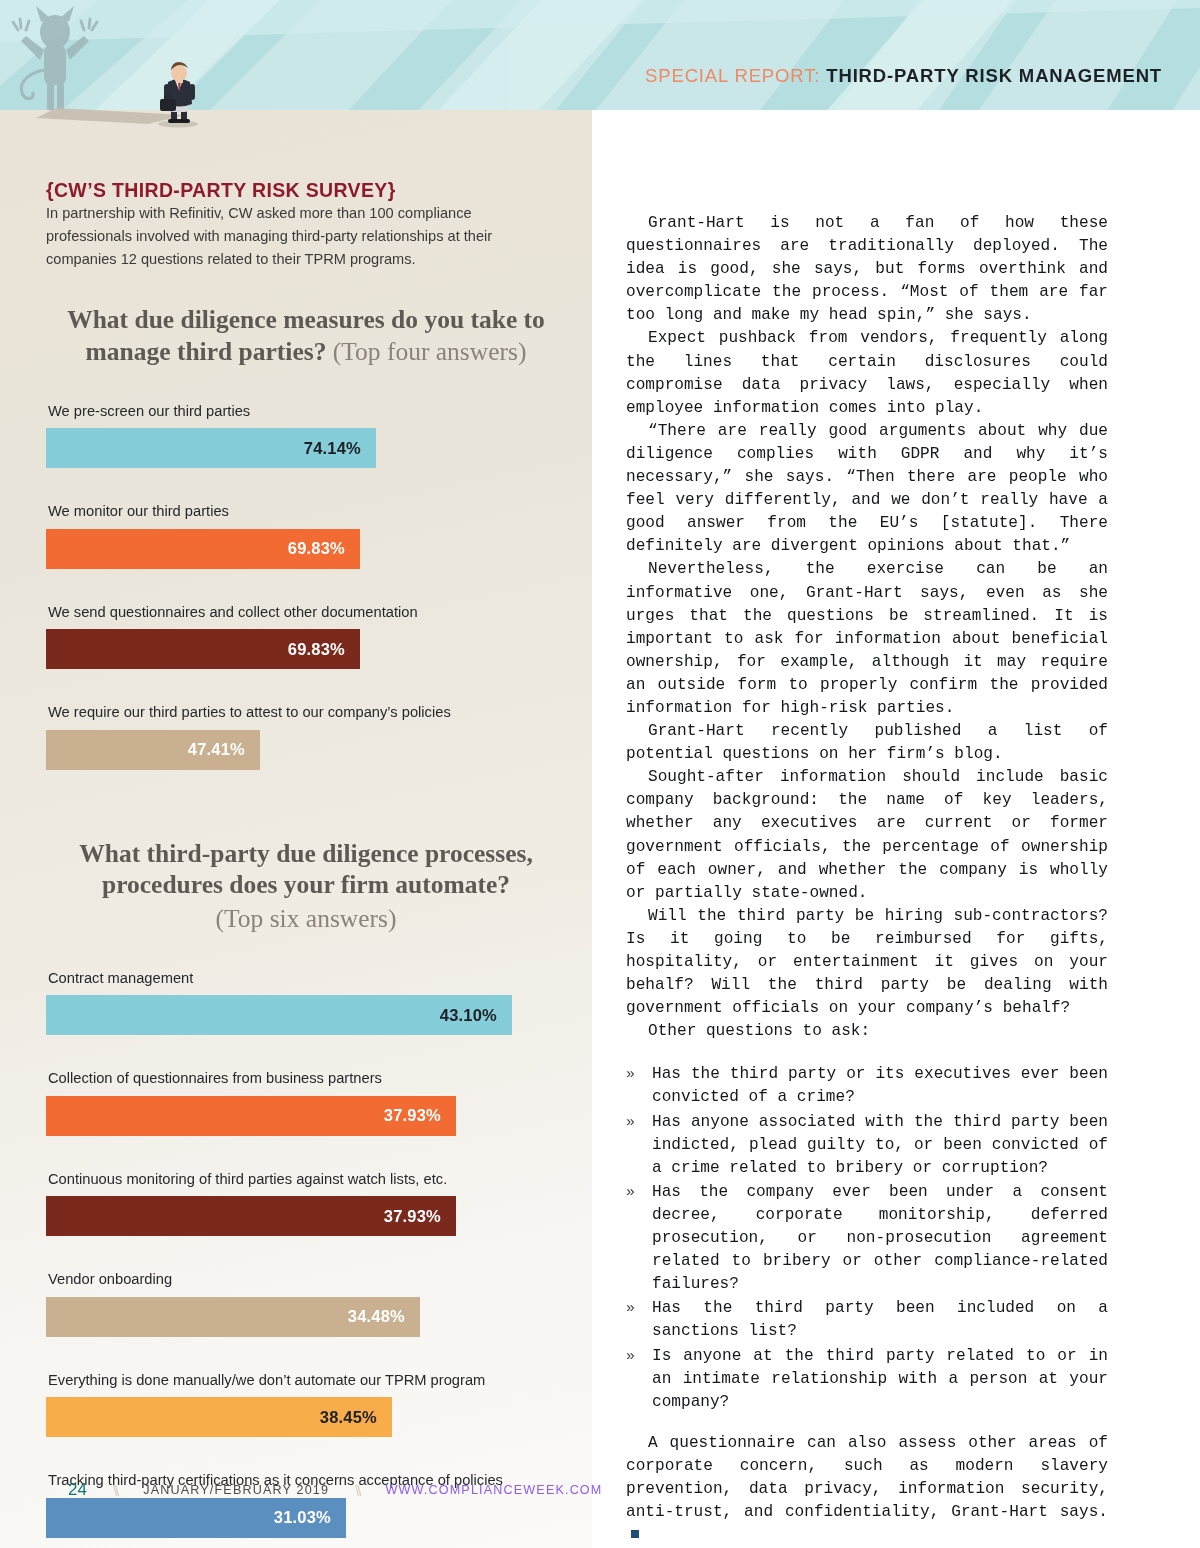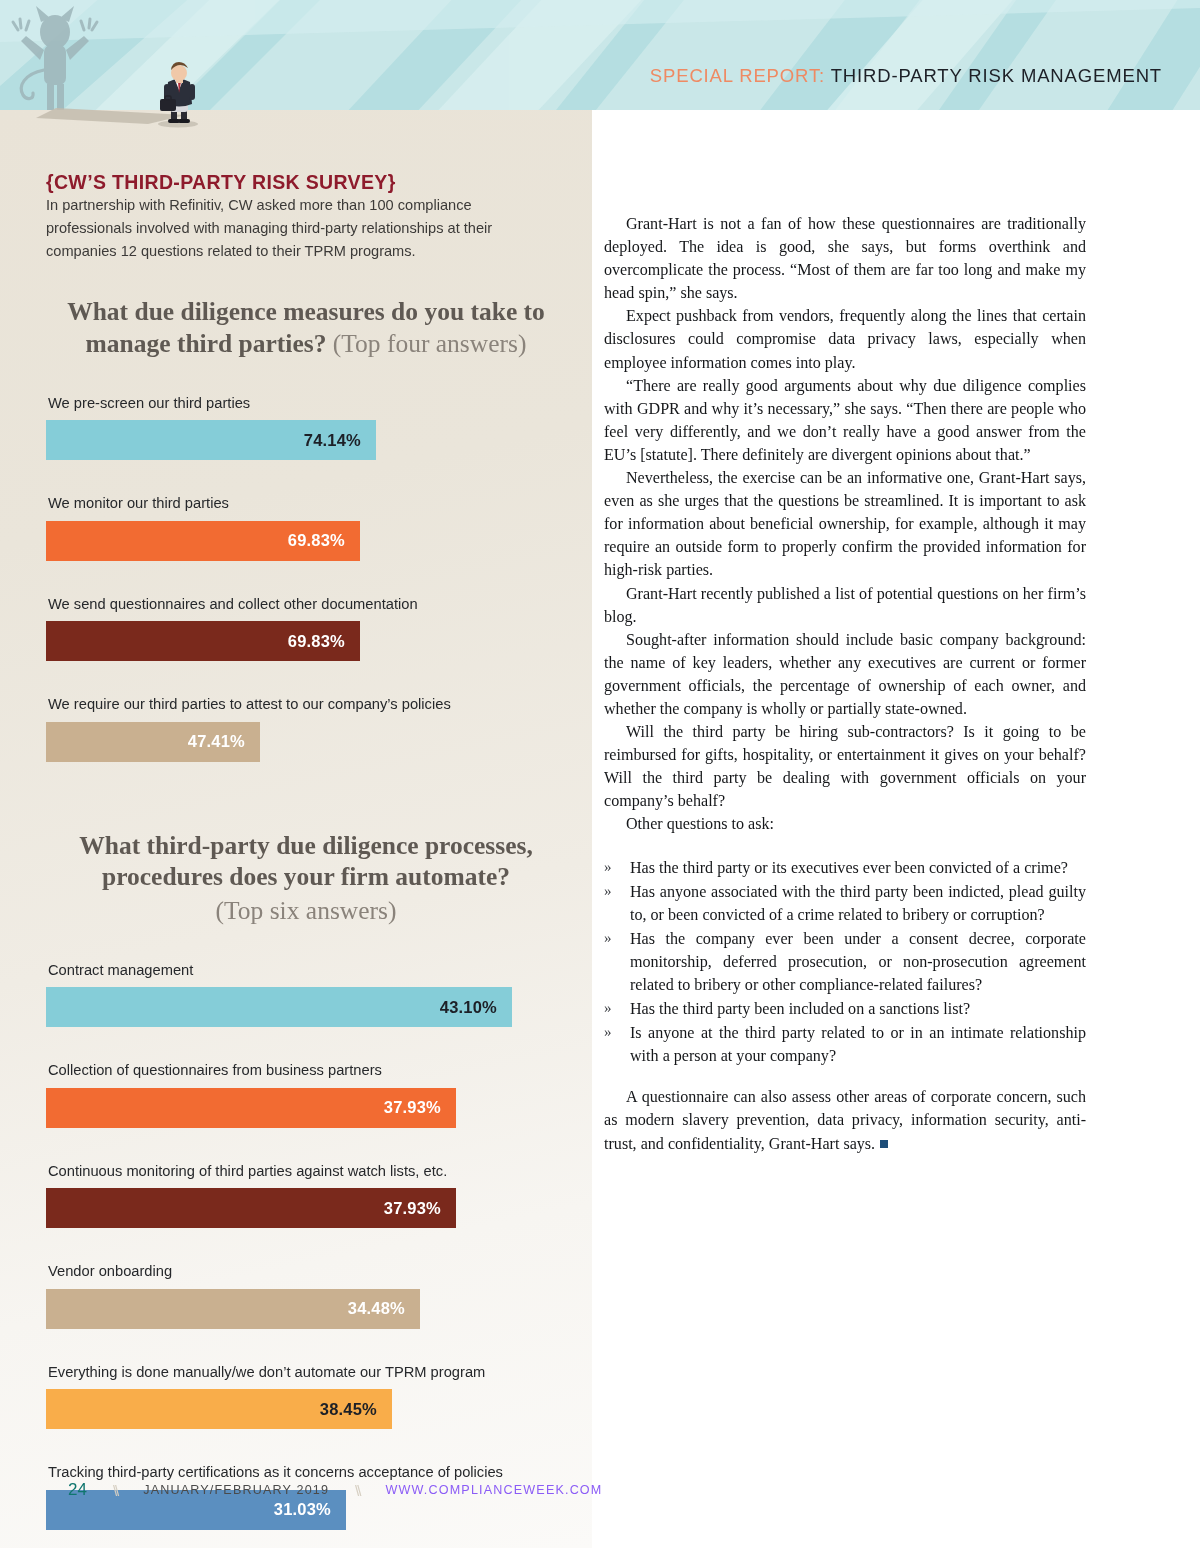--- a/index.html
+++ b/index.html
@@ -44,21 +44,21 @@
     letter-spacing: 0.85px;
     white-space: nowrap;
     z-index: 5;
   }
   .header-title .hl-pre {
     color: #ef8a63;
     font-weight: 400;
   }
   .header-title .hl-main {
     color: #1d2027;
-    font-weight: 400;
+    font-weight: 700;
   }
 
   
   .illus {
     position: absolute;
     top: 0; left: 0;
     width: 600px;
     height: 130px;
     overflow: hidden;
     z-index: 6;
@@ -70,21 +70,21 @@
     left: 0;
     top: 110px;
     width: 592px;
     height: 1438px;
     background: linear-gradient(168deg, #e9e3d7 0%, #eae5da 28%, #f0ece4 56%, #f7f5f1 78%, #fbfaf8 100%);
     z-index: 2;
   }
   .sidebar-inner {
     position: absolute;
     left: 46px;
-    top: 4px;
+    top: 12px;
     width: 520px;
   }
 
   .survey-kicker {
     margin-top: 57px;
     font-size: 19.5px;
     font-weight: 700;
     color: #8e1b2c;
     letter-spacing: 0.35px;
   }
@@ -147,25 +147,25 @@
     font-size: 16.5px;
     font-weight: 700;
     letter-spacing: 0.2px;
     padding-right: 15px;
     white-space: nowrap;
   }
 
   
   .article {
     position: absolute;
-    left: 604px;
+    left: 626px;
     top: 212px;
     width: 482px;
     z-index: 3;
-    font-family: Liberation Serif, serif;
+    font-family: Liberation Mono, monospace;
     font-size: 16.1px;
     line-height: 1.435;
     color: #15171a;
     text-align: justify;
   }
   .article p {
     text-indent: 22px;
     margin: 0;
   }
 

